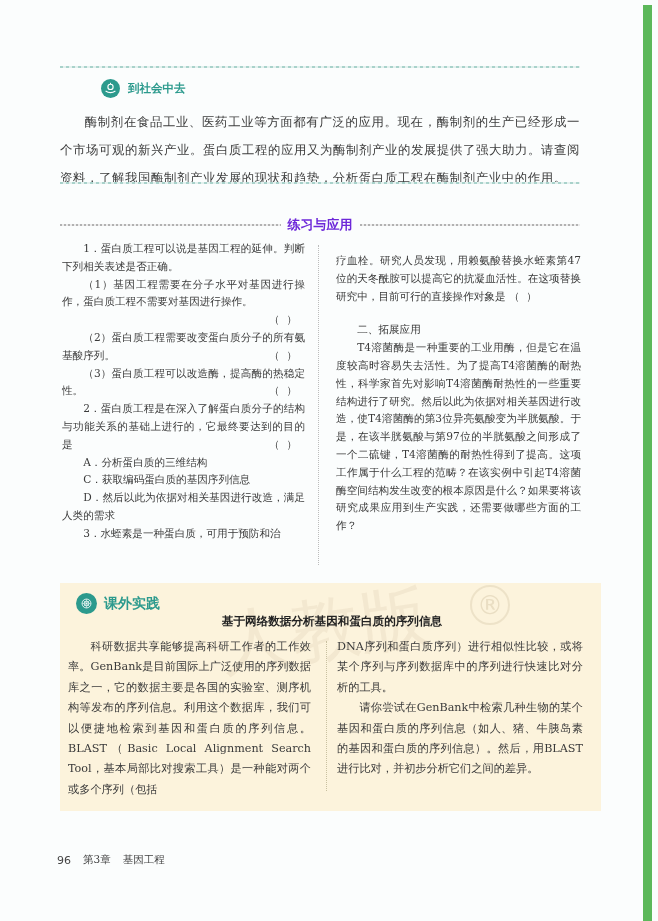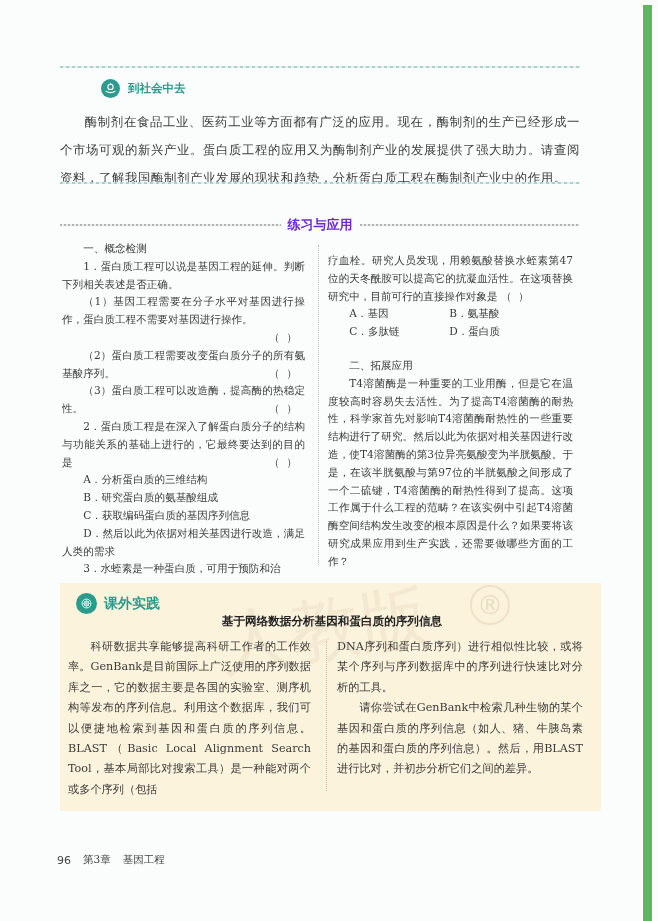--- a/index.html
+++ b/index.html
@@ -21,21 +21,21 @@
   .society .body { position: absolute; left: 0; top: 42px; width: 520px; font-size: 12.4px; line-height: 28px; letter-spacing: 0.6px; text-indent: 2em; color: #3c3c3c; text-align: justify; }
 
   
   .ex-title-row { position: absolute; left: 60px; top: 216px; width: 520px; height: 18px; display: flex; align-items: center; }
   .ex-title-row .wave { flex: 1; height: 2px; background: repeating-linear-gradient(90deg, #b2b2b2 0 2px, #ececec 2px 4px); }
   .ex-title-row .title { font-family: "DejaVu Sans", "Liberation Sans", sans-serif; font-weight: bold; font-size: 13px; color: #6d28d9; padding: 0 7px; }
 
   
   .col { position: absolute; font-size: 10.6px; line-height: 17.8px; color: #3a3a3a; text-align: justify; }
   .col-left { left: 62px; top: 240px; width: 243px; }
-  .col-right { left: 328px; top: 252px; width: 245px; }
+  .col-right { left: 336px; top: 252px; width: 245px; }
   .divider { position: absolute; left: 318px; top: 245px; height: 320px; border-left: 1px dotted #bcbcbc; }
   .sec-title { font-family: "DejaVu Sans", "Liberation Sans", sans-serif; font-size: 10.6px; padding-left: 2em; color: #333; }
   .p { text-indent: 2em; }
   .paren { white-space: pre; padding-right: 8px; }
   .opt { padding-left: 2em; }
   .opt-grid { display: grid; grid-template-columns: 100px 100px; padding-left: 2em; }
   .gap { height: 16px; }
 
   
   .practice { position: absolute; left: 60px; top: 583px; width: 541px; height: 228px; background: #fcf3dc; }
@@ -77,55 +77,47 @@
 
 <div class="ex-title-row">
   <span class="wave"></span>
   <span class="title">练习与应用</span>
   <span class="wave"></span>
 </div>
 
 <div class="divider"></div>
 
 <div class="col col-left">
-  <div class="sec-title">一、概念检测</div>
   <p class="p">1．蛋白质工程可以说是基因工程的延伸。判断下列相关表述是否正确。</p>
   <div class="p">
     <span>（1）基因工程需要在分子水平对基因进行操作，蛋白质工程不需要对基因进行操作。</span>
     <span style="float:right" class="paren">（  ）</span>
   </div>
   <div class="p" style="clear:both">
     <span>（2）蛋白质工程需要改变蛋白质分子的所有氨基酸序列。</span>
     <span style="float:right" class="paren">（  ）</span>
   </div>
   <div class="p" style="clear:both">
     <span>（3）蛋白质工程可以改造酶，提高酶的热稳定性。</span>
     <span style="float:right" class="paren">（  ）</span>
   </div>
   <div class="p" style="clear:both">
     <span>2．蛋白质工程是在深入了解蛋白质分子的结构与功能关系的基础上进行的，它最终要达到的目的是</span>
     <span style="float:right" class="paren">（  ）</span>
   </div>
   <div class="opt" style="clear:both">A．分析蛋白质的三维结构</div>
-  <div class="opt">B．研究蛋白质的氨基酸组成</div>
   <div class="opt">C．获取编码蛋白质的基因序列信息</div>
   <div class="p">D．然后以此为依据对相关基因进行改造，满足人类的需求</div>
   <p class="p">3．水蛭素是一种蛋白质，可用于预防和治</p>
 </div>
 
 <div class="col col-right">
   <div>
     <span>疗血栓。研究人员发现，用赖氨酸替换水蛭素第47位的天冬酰胺可以提高它的抗凝血活性。在这项替换研究中，目前可行的直接操作对象是</span>
     <span class="paren">（  ）</span>
-  </div>
-  <div class="opt-grid">
-    <span>A．基因</span>
-    <span>B．氨基酸</span>
-    <span>C．多肽链</span>
-    <span>D．蛋白质</span>
   </div>
   <div class="gap"></div>
   <div class="sec-title">二、拓展应用</div>
   <p class="p">T4溶菌酶是一种重要的工业用酶，但是它在温度较高时容易失去活性。为了提高T4溶菌酶的耐热性，科学家首先对影响T4溶菌酶耐热性的一些重要结构进行了研究。然后以此为依据对相关基因进行改造，使T4溶菌酶的第3位异亮氨酸变为半胱氨酸。于是，在该半胱氨酸与第97位的半胱氨酸之间形成了一个二硫键，T4溶菌酶的耐热性得到了提高。这项工作属于什么工程的范畴？在该实例中引起T4溶菌酶空间结构发生改变的根本原因是什么？如果要将该研究成果应用到生产实践，还需要做哪些方面的工作？</p>
 </div>
 
 <section class="practice">
   <div class="watermark">人教版</div>
   <div class="reg-mark">®</div>
   <div class="head">

